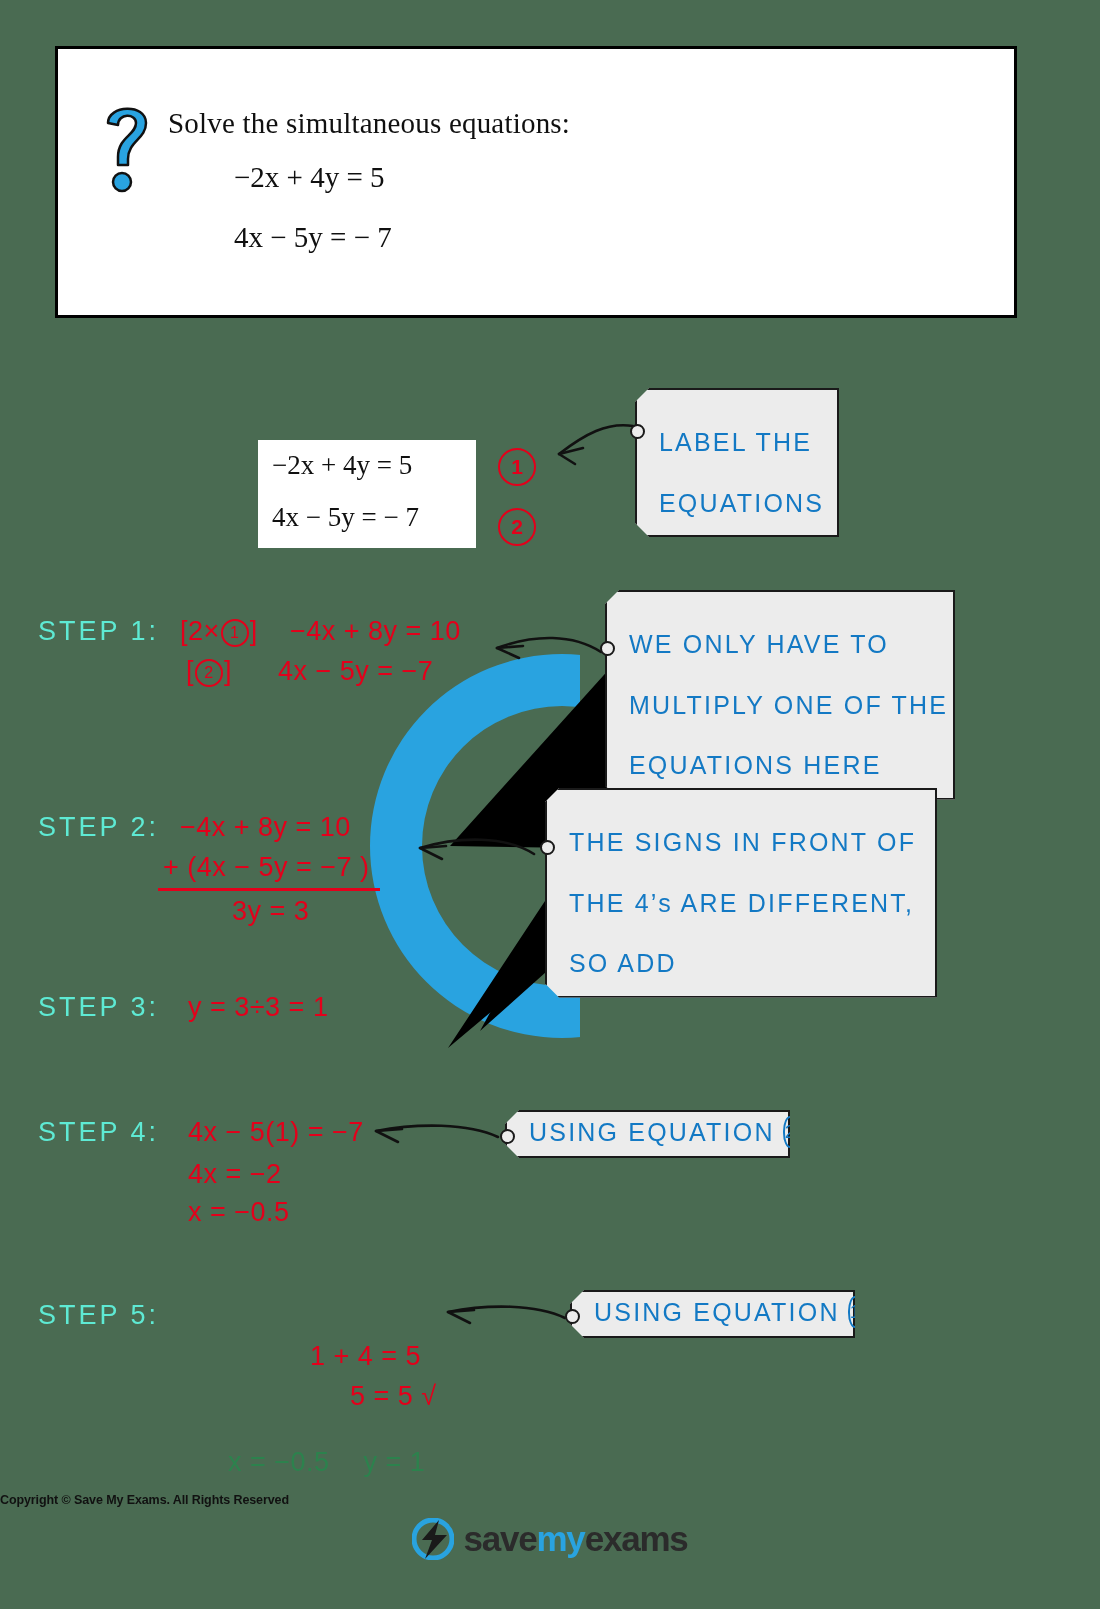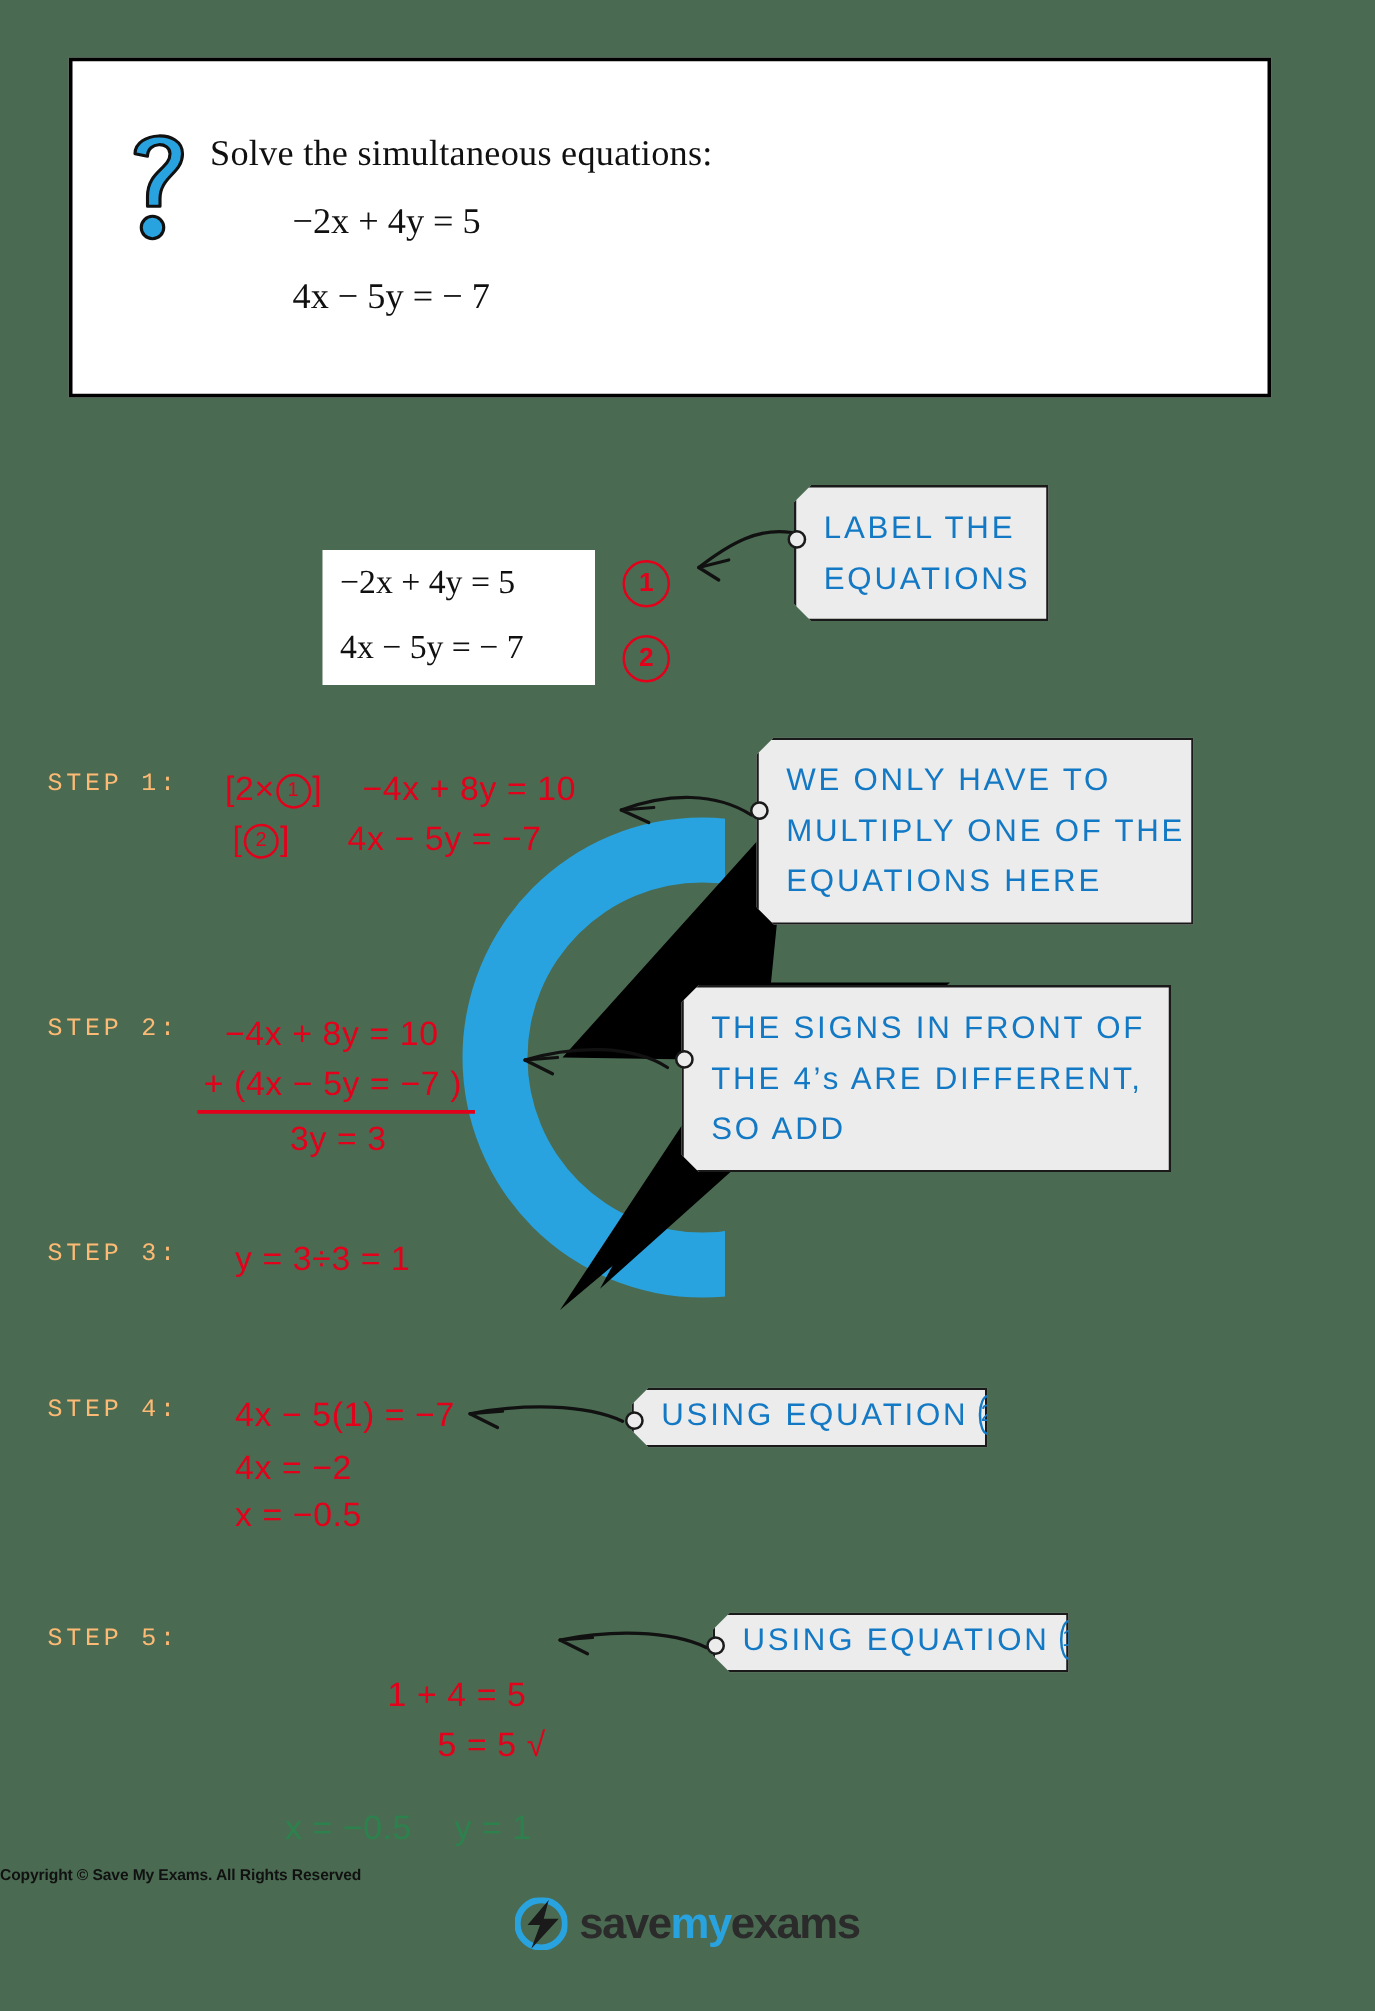--- a/index.html
+++ b/index.html
@@ -119,21 +119,21 @@
     color: #1379c4;
     font-size: 25px;
     letter-spacing: 2.2px;
     line-height: 1.62;
     padding: 12px 18px 12px 22px;
     box-sizing: border-box;
     z-index: 3;
     clip-path: polygon(14px 0, 100% 0, 100% 100%, 14px 100%, 0 calc(100% - 14px), 0 14px);
     white-space: nowrap;
   }
-  .callout .row { display: block; }
+  .callout .row { display: block; margin-top: 20px; }
   .callout-eyelet {
     position: absolute;
     width: 11px;
     height: 11px;
     border: 2.5px solid #1a1a1a;
     border-radius: 50%;
     background: #ececec;
     z-index: 4;
   }
 
@@ -169,26 +169,25 @@
   }
 
   
   .arrow { position: absolute; z-index: 3; }
   .arrow svg { display: block; overflow: visible; }
 
   
   .step-label {
     position: absolute;
     left: 38px;
-    color: #fdba74;
-    font-size: 20px;
+    color: #5eead4;
+    font-size: 27px;
     letter-spacing: 3px;
     z-index: 2;
     white-space: nowrap;
-    font-family: Liberation Mono, monospace;
   }
   .work {
     position: absolute;
     color: #e3001b;
     font-size: 27px;
     letter-spacing: 0.5px;
     z-index: 2;
     white-space: nowrap;
   }
   .work .ci {

